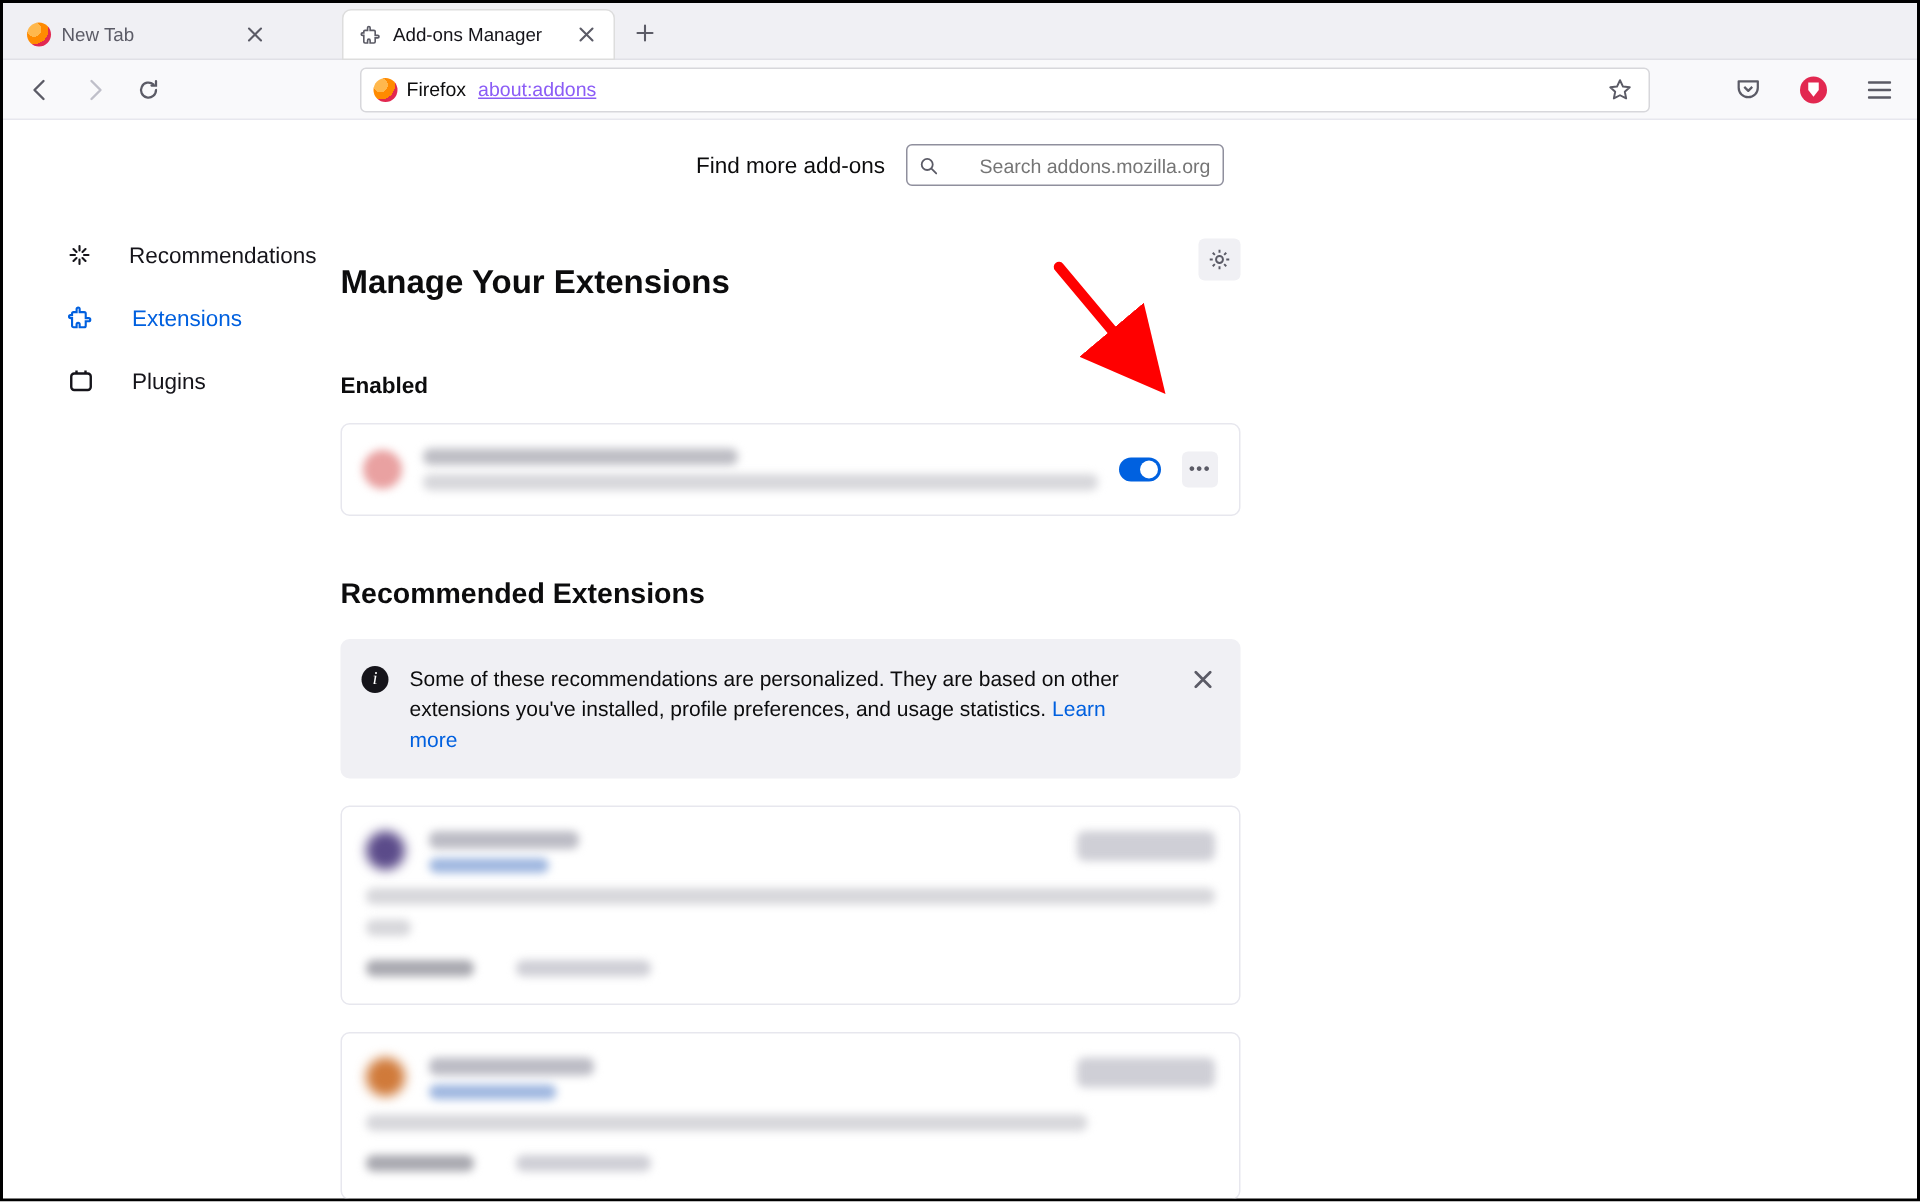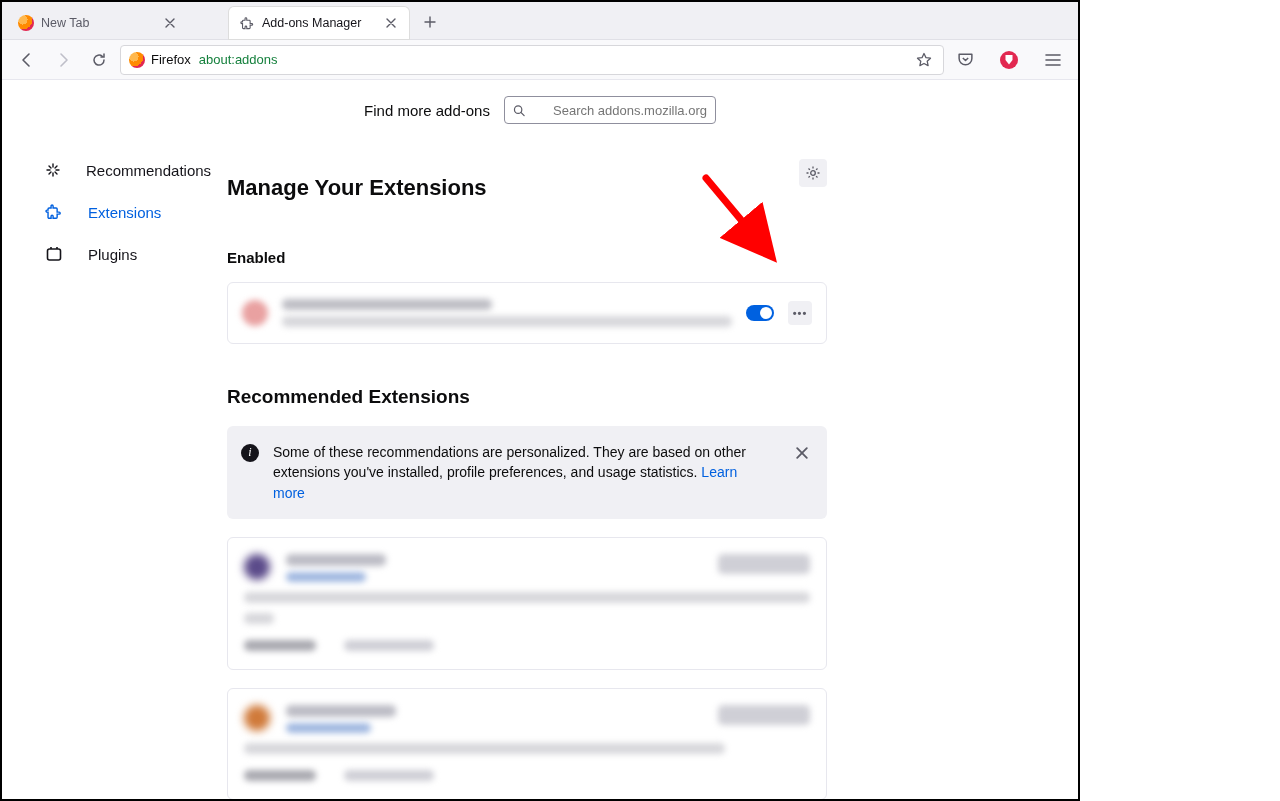--- a/index.html
+++ b/index.html
@@ -1,34 +1,34 @@
 <!DOCTYPE html>
 <html><head>
 <meta charset="utf-8">
 <style>
   * { box-sizing: border-box; margin: 0; padding: 0; }
   html, body { width: 1280px; height: 801px; font-family: -apple-system, "Segoe UI", Arial, sans-serif; font-size: 13px; color: #0c0c0d; background:#fff; }
-  .frame { width:1080px; height:801px; border:2px solid #000; position:relative; overflow:hidden; background:#fff; }
+  .frame { width:1280px; height:801px; border:2px solid #000; position:relative; overflow:hidden; background:#fff; }
 
   
   .tabstrip { height:38px; background:#f0f0f4; display:flex; align-items:flex-end; padding:0 6px; gap:0; border-bottom:1px solid #e0e0e6;}
   .tab { height:32px; display:flex; align-items:center; gap:7px; padding:0 10px; font-size:12.5px; color:#5b5b66; border-radius:5px 5px 0 0; min-width:180px; position:relative;}
   .tab.inactive { }
   .tab.active { background:#fff; color:#15141a; box-shadow:0 0 0 1px #ddd;margin-left:41px; }
   .tab .favicon { width:16px; height:16px; display:flex; align-items:center; justify-content:center; }
   .tab .title { flex:1; white-space:nowrap; overflow:hidden; text-overflow:ellipsis;}
   .tab .tab-x { width:16px; height:16px; display:flex; align-items:center; justify-content:center; color:#5b5b66; border-radius:3px;}
   .newtab-btn { width:30px; height:30px; display:flex; align-items:center; justify-content:center; color:#5b5b66; margin-left:6px; margin-bottom:2px; border-radius:4px;}
 
   .toolbar { height:40px; background:#f9f9fb; display:flex; align-items:center; padding:0 10px; gap:6px; border-bottom:1px solid #e7e7ee;}
   .tbtn { width:30px; height:30px; display:flex; align-items:center; justify-content:center; color:#5b5b66; border-radius:4px;}
   .tbtn.disabled { color:#bfbfc9; }
-  .urlbar { flex:1; max-width:860px; height:30px; background:#fff; border:1px solid #d7d7db; border-radius:4px; display:flex; align-items:center; padding:0 8px; gap:8px;}
+  .urlbar { flex:1; max-width:860px; margin-left:120px; height:30px; background:#fff; border:1px solid #d7d7db; border-radius:4px; display:flex; align-items:center; padding:0 8px; gap:8px;}
   .urlbar .identity { display:flex; align-items:center; gap:6px; font-size:13px; color:#0c0c0d;}
-  .urlbar .path { color:#15803d; }
+  .urlbar .path { color:#8b5cf6;text-decoration:underline; }
   .urlbar .spacer { flex:1; }
   .right-icons { display:flex; align-items:center; gap:14px; margin-left:auto; }
   .ff-logo { width:16px; height:16px; border-radius:50%; background: radial-gradient(circle at 30% 30%, #ffb84d 0 30%, #ff8a00 30% 60%, #e22850 60% 100%); }
   .ublock { width:18px;height:18px;border-radius:50%; background:#e22850; position:relative;}
   .ublock::after{content:"";position:absolute;inset:4px;background:#fff;clip-path:polygon(15% 0,85% 0,85% 55%,50% 100%,15% 55%);}
 
   
   .page { position:absolute; top:80px; left:0; right:0; bottom:0; display:flex; flex-direction:column;}
   .findrow { display:flex; align-items:center; justify-content:center; gap:14px; padding:14px 0 12px;}
   .findrow .label { font-size:15px; }

